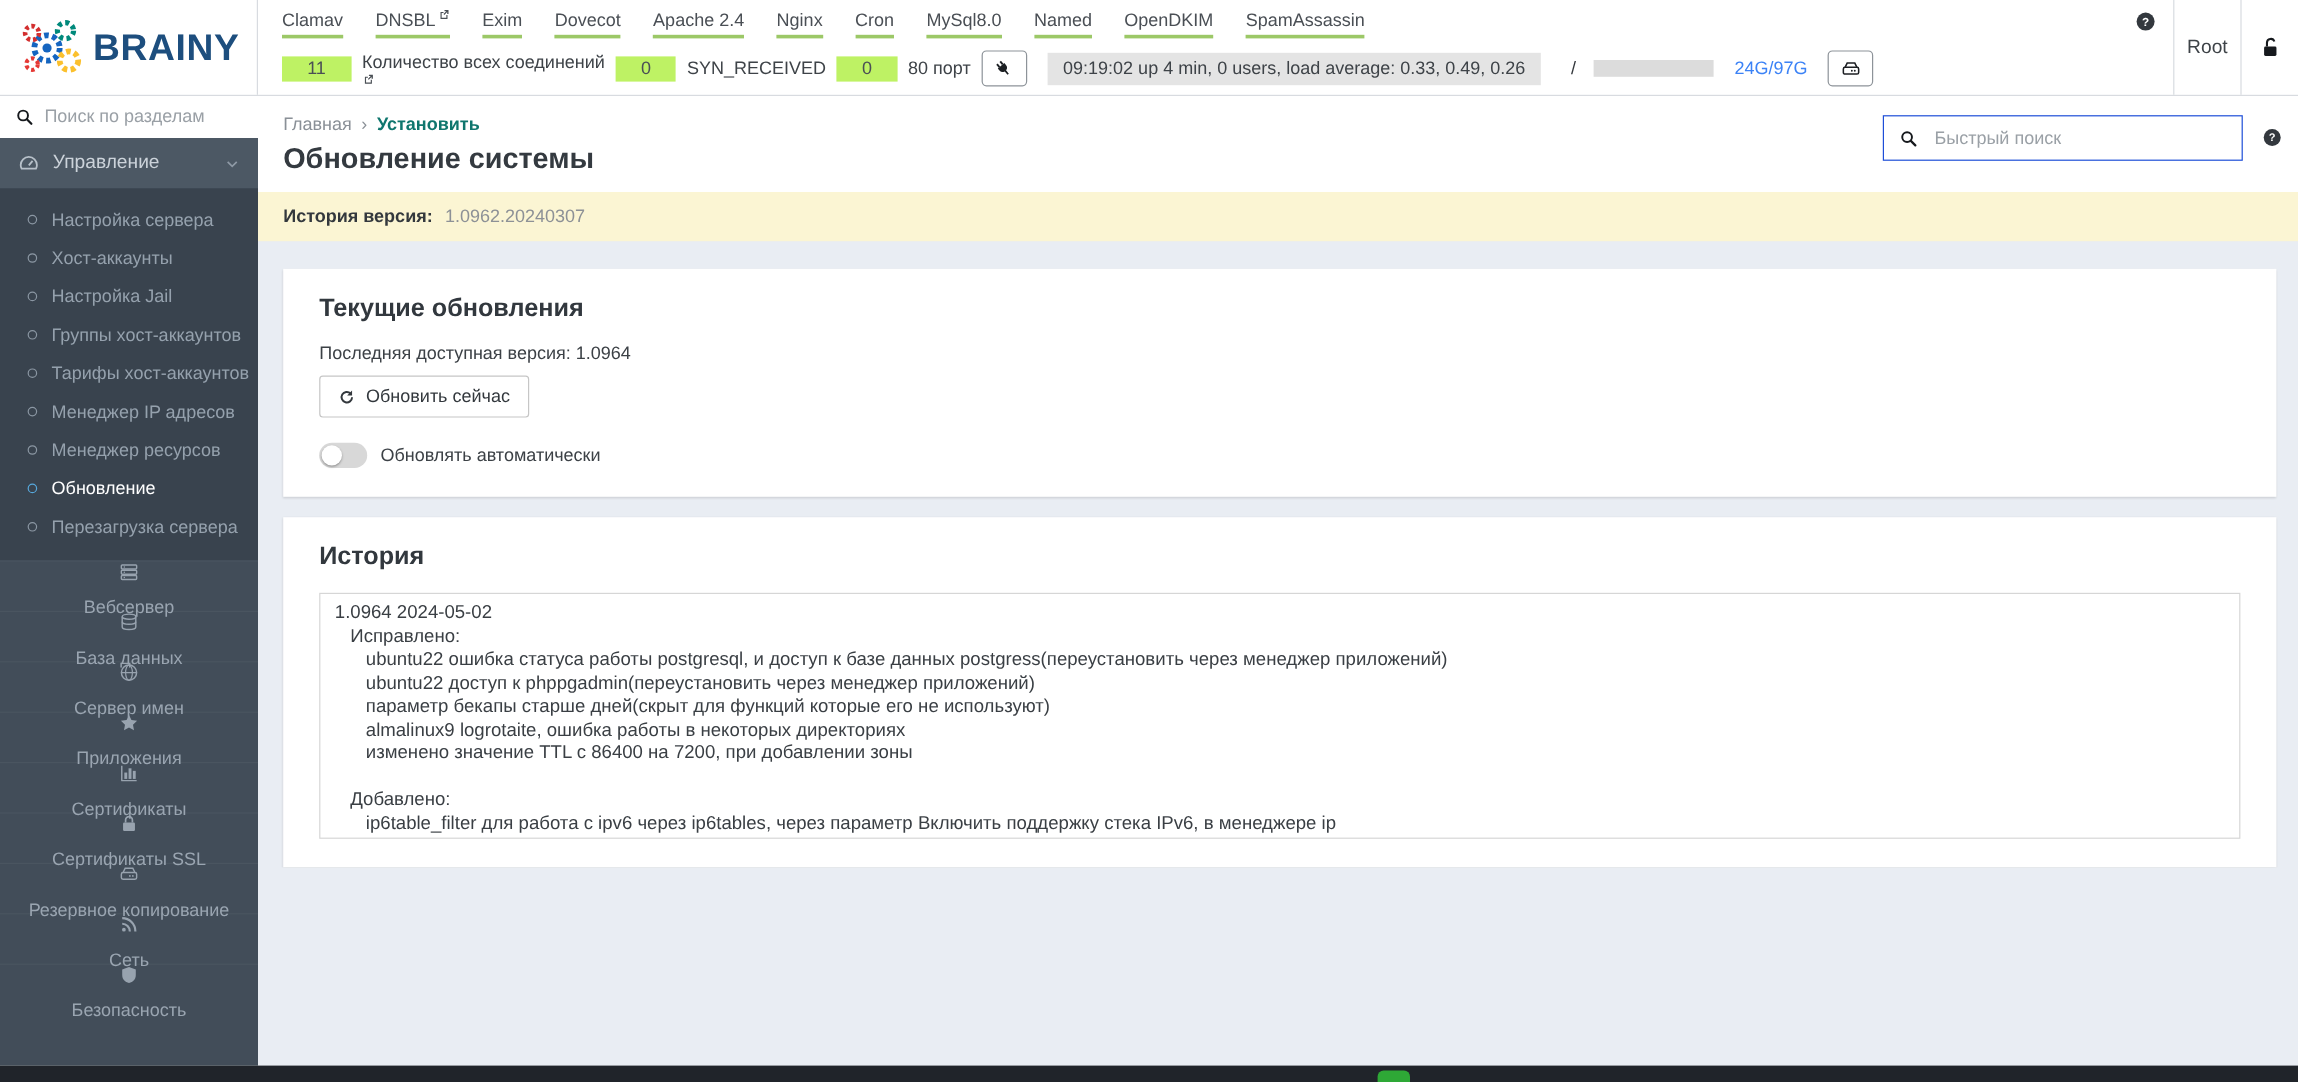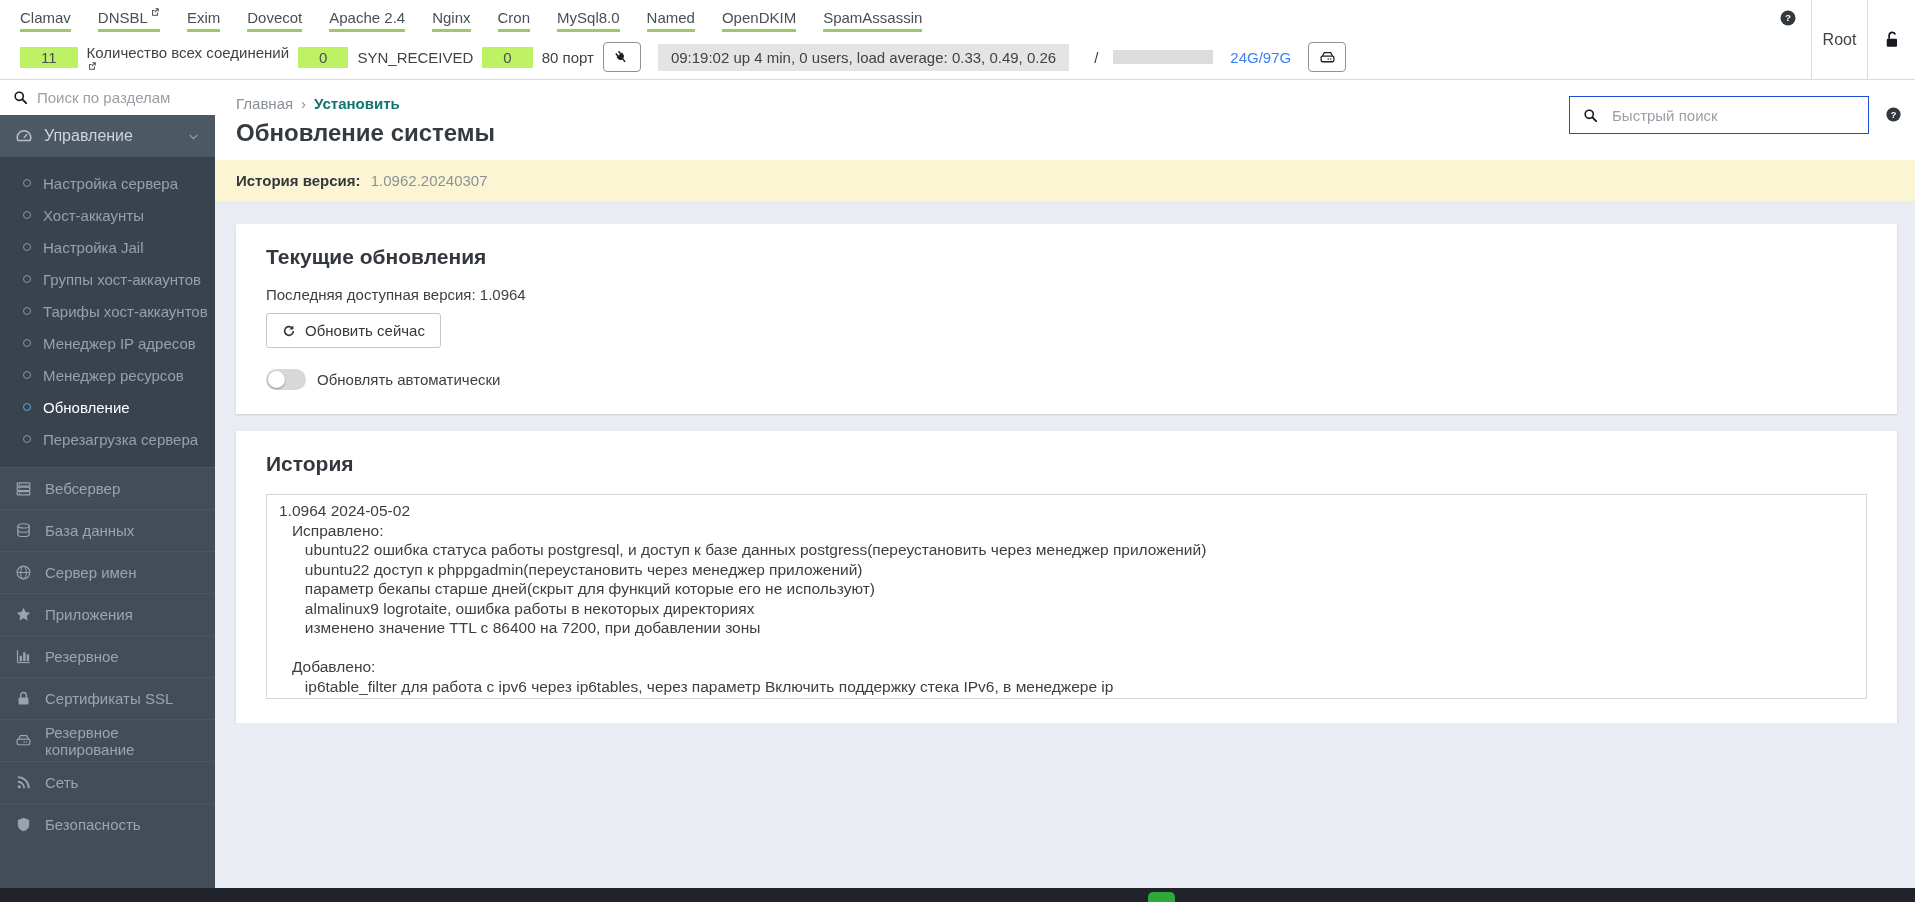--- a/index.html
+++ b/index.html
@@ -42,21 +42,21 @@
   .sb-search input::placeholder { color:#9aa0a6; }
   .sb-section { height:42px; flex:0 0 42px; background:#4c5864; color:#ccd3da; display:flex; align-items:center; gap:11px; padding:0 15px; font-size:16px; cursor:pointer; }
   .sb-section svg.gauge { width:18px; height:18px; color:#b7c0c9; }
   .sb-section .chev { margin-left:auto; width:13px; height:13px; color:#8e99a5; }
   .sb-sub { list-style:none; background:#39434e; padding:10px 0 12px 0; }
   .sb-sub li { height:32px; display:flex; align-items:center; gap:12px; padding-left:23px; font-size:15px; color:#95a1ad; cursor:pointer; }
   .bullet { width:8px; height:8px; border:1px solid #8b97a3; border-radius:50%; flex:0 0 auto; }
   .sb-sub li.active { color:#ffffff; }
   .sb-sub li.active .bullet { border-color:#57a9dd; }
   .sb-main { list-style:none; }
-  .sb-main li { height:42px; display:flex; align-items:center; gap:13px; padding:0 15px; font-size:15px; color:#9aa5b1; border-top:1px solid #4a5560; cursor:pointer; }
+  .sb-main li { height:42px; display:flex; align-items:center; gap:13px; padding:0 15px; font-size:15px; color:#9aa5b1; border-top:1px solid #4a5560; cursor:pointer;flex-direction:column; }
   .sb-main li svg { width:17px; height:17px; color:#98a3af; flex:0 0 auto; }
 
   
   .content { flex:1; display:flex; flex-direction:column; background:#e9edf3; min-width:0; }
   .content-head { background:#fff; padding:15px 24px 13px 21px; position:relative; flex:0 0 auto; }
   .breadcrumb { font-size:15px; color:#8a9097; display:flex; gap:8px; align-items:center; }
   .crumb-link { color:#8a9097; text-decoration:none; cursor:pointer; }
   .crumb-current { color:#0f766e; font-weight:700; }
   .page-title { font-size:24px; font-weight:700; color:#343a40; margin-top:7px; }
   .quick-search { position:absolute; right:46px; top:16px; width:300px; height:38px; border:1px solid #1d4ed8; background:#fff; display:flex; align-items:center; gap:14px; padding:0 13px; }
@@ -86,20 +86,31 @@
   
   .bottombar { height:14px; flex:0 0 14px; background:#20242a; position:relative; }
   .green-nub { position:absolute; left:1148px; bottom:0; width:27px; height:10px; background:#2ea836; border-radius:5px 5px 0 0; }
 </style>
 </head>
 <body>
 
 <div class="app">
 
   <header class="topbar">
+    <div class="logo-cell">
+      <svg width="58" height="50" viewBox="0 0 60 52">
+        <circle cx="25" cy="26" r="11" fill="none" stroke="#1565c0" stroke-width="5" stroke-dasharray="4 3"></circle>
+        <circle cx="25" cy="26" r="4" fill="#1565c0"></circle>
+        <circle cx="12" cy="13" r="6" fill="none" stroke="#d32f2f" stroke-width="4" stroke-dasharray="3 2.5"></circle>
+        <circle cx="41" cy="11" r="7" fill="none" stroke="#00897b" stroke-width="4.5" stroke-dasharray="3.5 3"></circle>
+        <circle cx="44" cy="37" r="8" fill="none" stroke="#fbc02d" stroke-width="5" stroke-dasharray="4 3"></circle>
+        <circle cx="12" cy="40" r="5" fill="none" stroke="#e53935" stroke-width="3.5" stroke-dasharray="3 2.5"></circle>
+      </svg>
+      <span class="brand-text">BRAINY</span>
+    </div>
 
     <div class="nav-cell">
       <nav class="services">
         <a class="service-link">
             <span>Clamav</span>
           </a>
         <a class="service-link">
             <span>DNSBL</span>
           <svg class="ext-ico" viewBox="0 0 24 24">
               <path d="M5 7h6v2.3H7.3v9.4h9.4V13H19v8H5z" fill="currentColor"></path>
@@ -286,21 +297,21 @@
           <span>Приложения</span>
           </li>
         <li>
           <svg viewBox="0 0 24 24">
               <line x1="3.5" y1="3" x2="3.5" y2="20.5" stroke="currentColor" stroke-width="1.7"></line>
               <line x1="3" y1="20.5" x2="21" y2="20.5" stroke="currentColor" stroke-width="1.7"></line>
               <rect x="6.5" y="11" width="3.4" height="7.5" fill="currentColor"></rect>
               <rect x="11.5" y="6" width="3.4" height="12.5" fill="currentColor"></rect>
               <rect x="16.5" y="9" width="3.4" height="9.5" fill="currentColor"></rect>
             </svg>
-          <span>Резервное</span>
+          <span>Сертификаты</span>
           </li>
         <li>
           <svg viewBox="0 0 24 24">
               <rect x="5" y="10.5" width="14" height="10" rx="1.5" fill="currentColor"></rect>
               <path d="M8 10.5V7.5a4 4 0 0 1 8 0v3" fill="none" stroke="currentColor" stroke-width="2"></path>
             </svg>
           <span>Сертификаты SSL</span>
           </li>
         <li>
           <svg viewBox="0 0 24 24">

